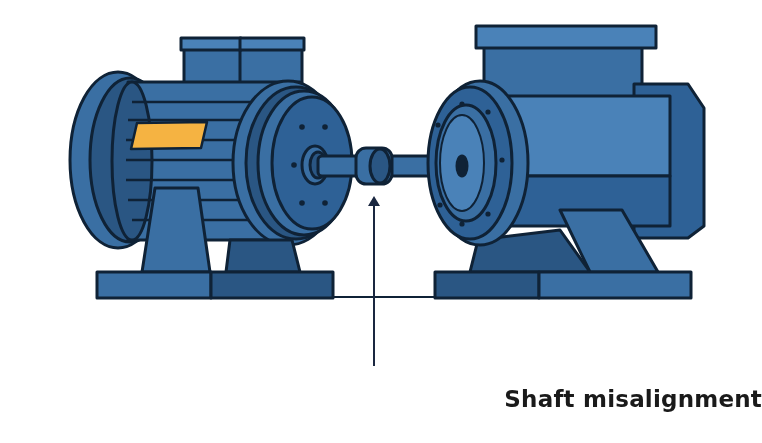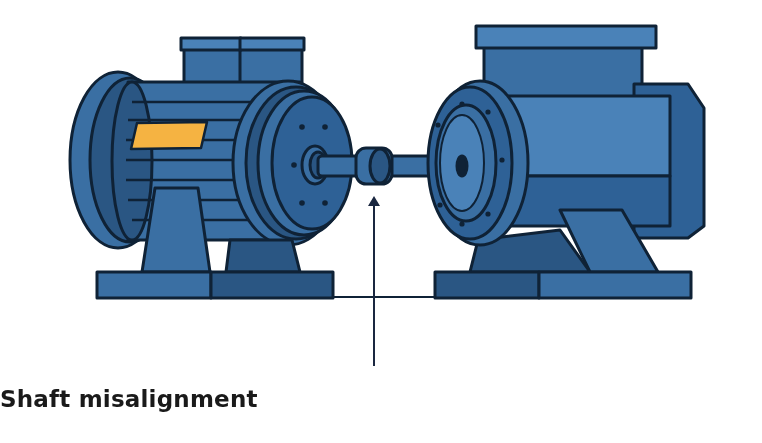--- a/index.html
+++ b/index.html
@@ -1,19 +1,19 @@
 <!DOCTYPE html>
 <html><head>
 <meta charset="utf-8">
 <style>
   html, body { margin: 0; padding: 0; background: #ffffff; }
   body { width: 762px; height: 443px; position: relative; overflow: hidden; }
   #diagram { position: absolute; left: 0; top: 0; width: 762px; height: 443px; }
   .caption {
-    position: absolute; left: 0; top: 386px; width: 762px; text-align: left;
+    position: absolute; left: 0; top: 386px; width: 762px; text-align: right;
     font-family: "DejaVu Sans", sans-serif; font-weight: bold; font-size: 23px;
     color: #1a1a1a; letter-spacing: 0.2px;
   }
 </style>
 </head>
 <body>
 
 <svg id="diagram" viewBox="0 0 762 443" xmlns="http://www.w3.org/2000/svg">
   <g stroke="#0f2236" stroke-width="3" stroke-linejoin="round">
 

